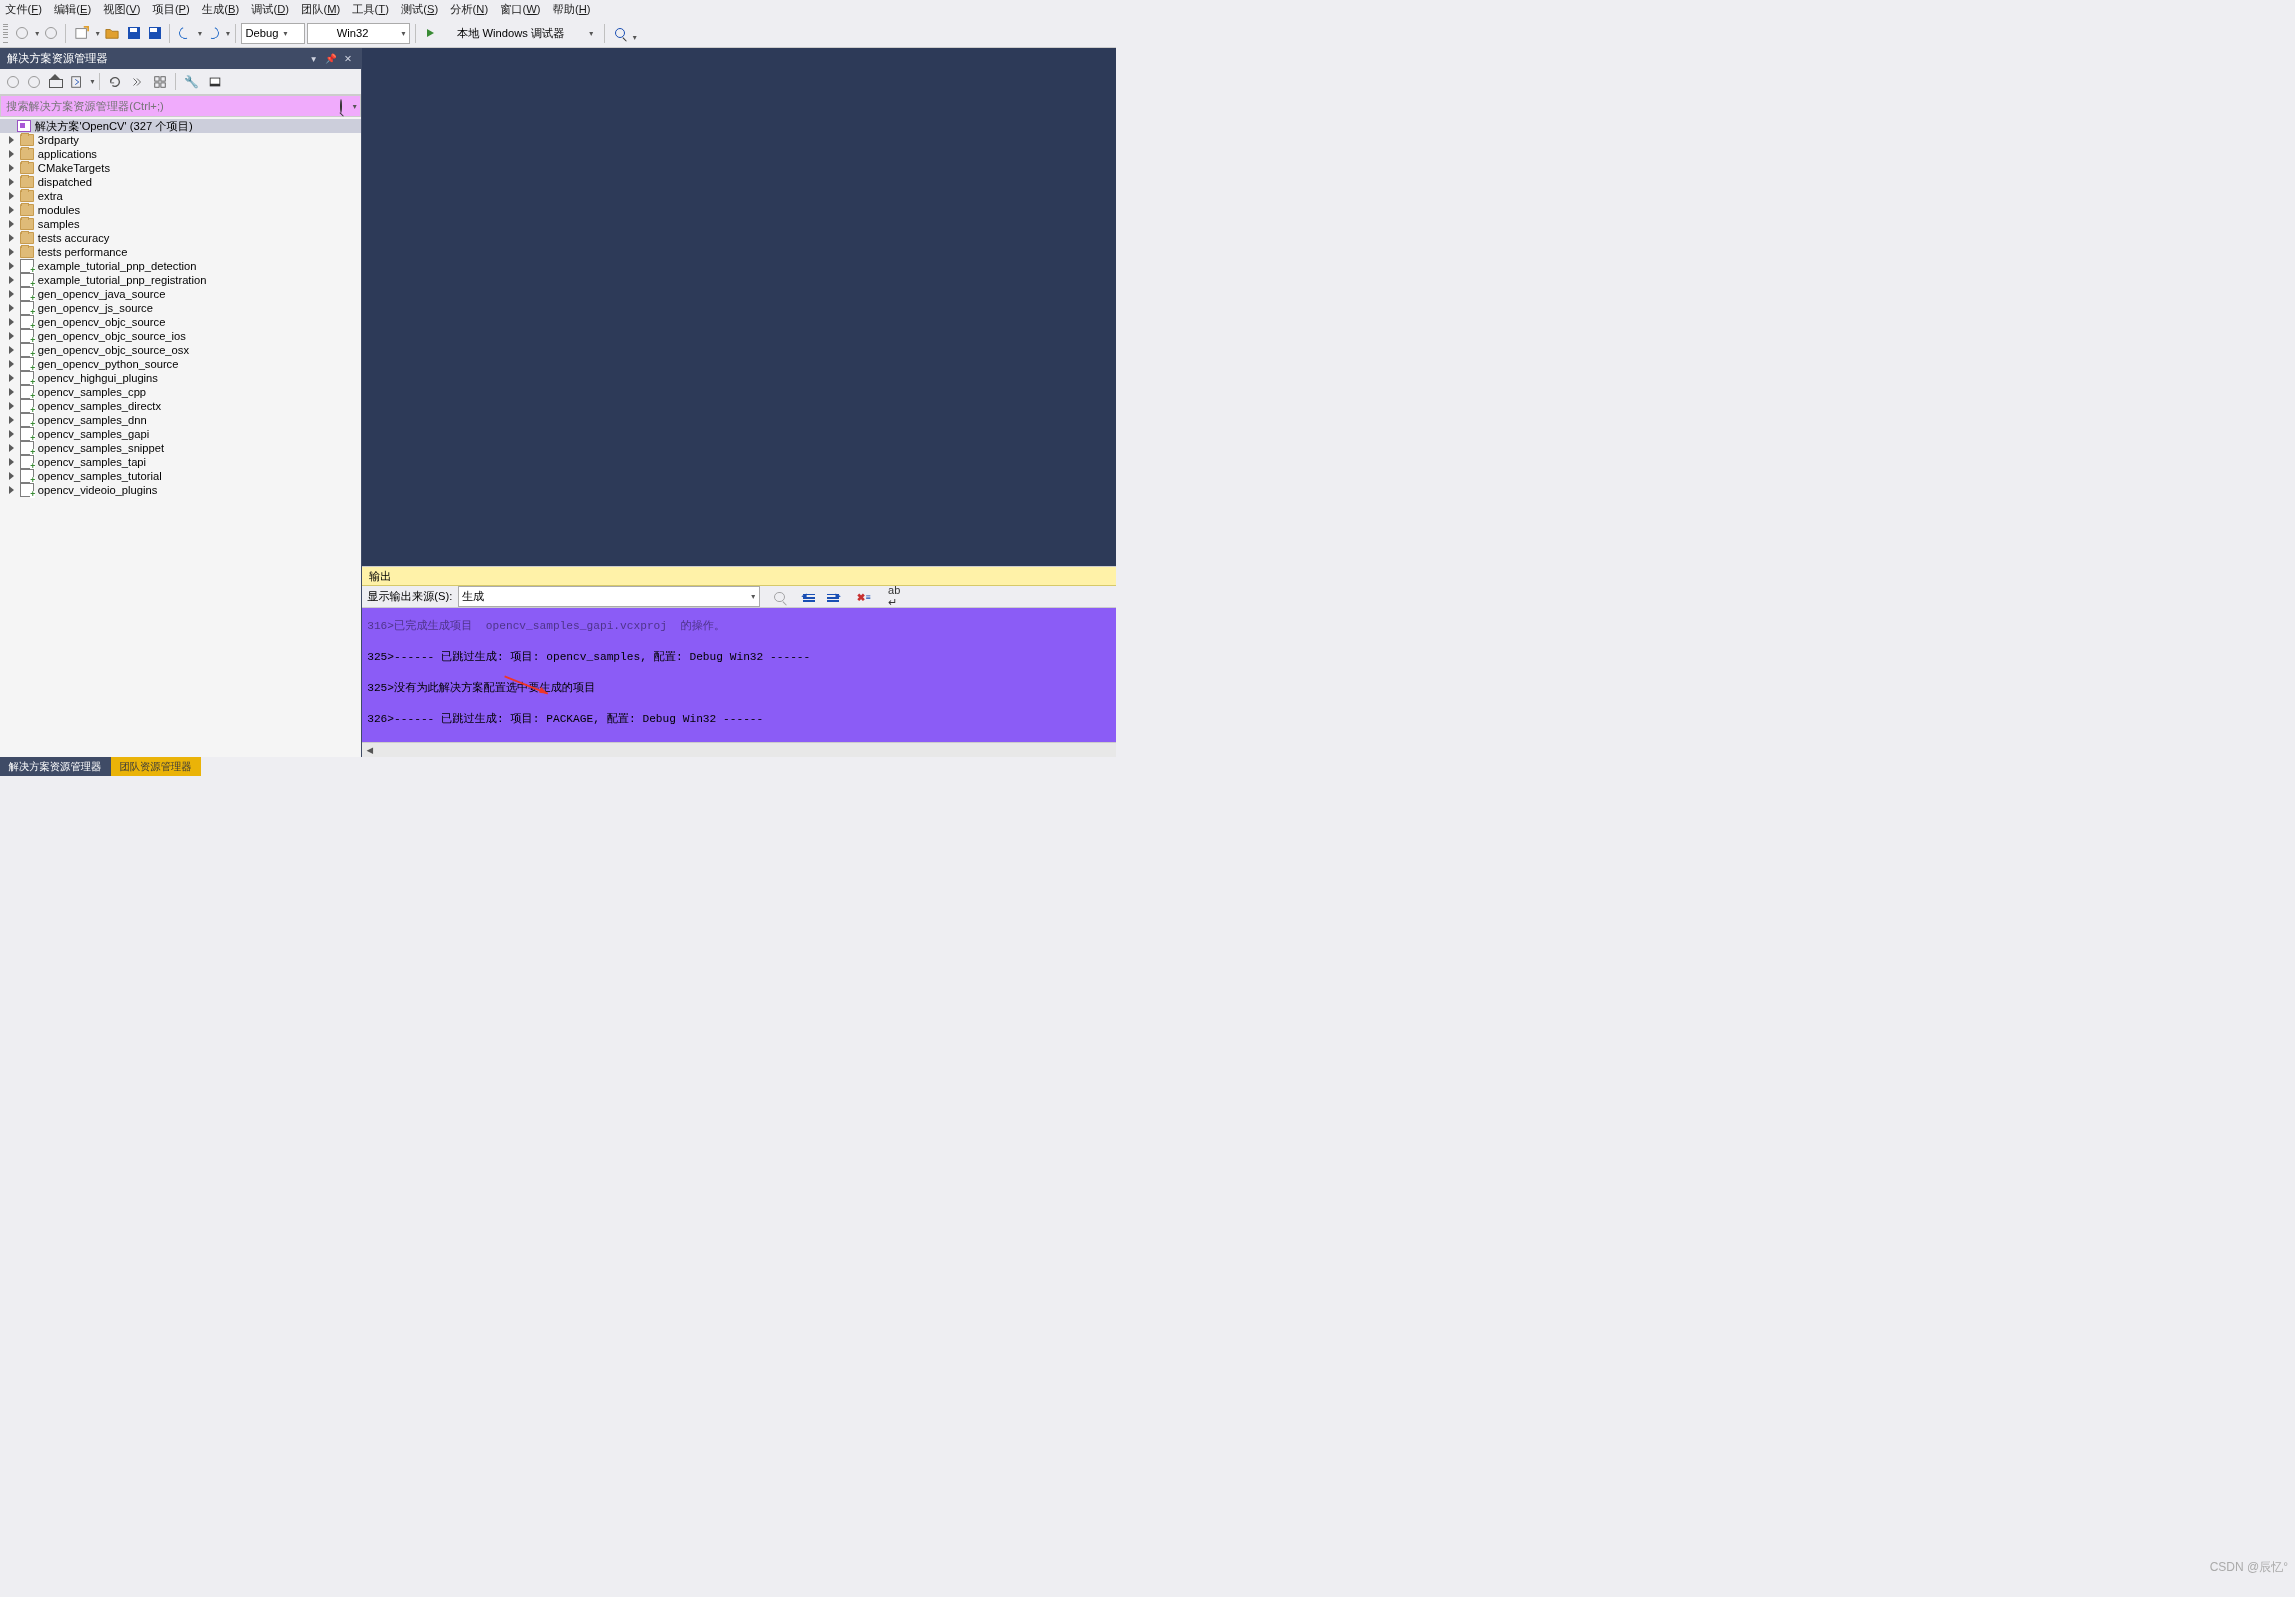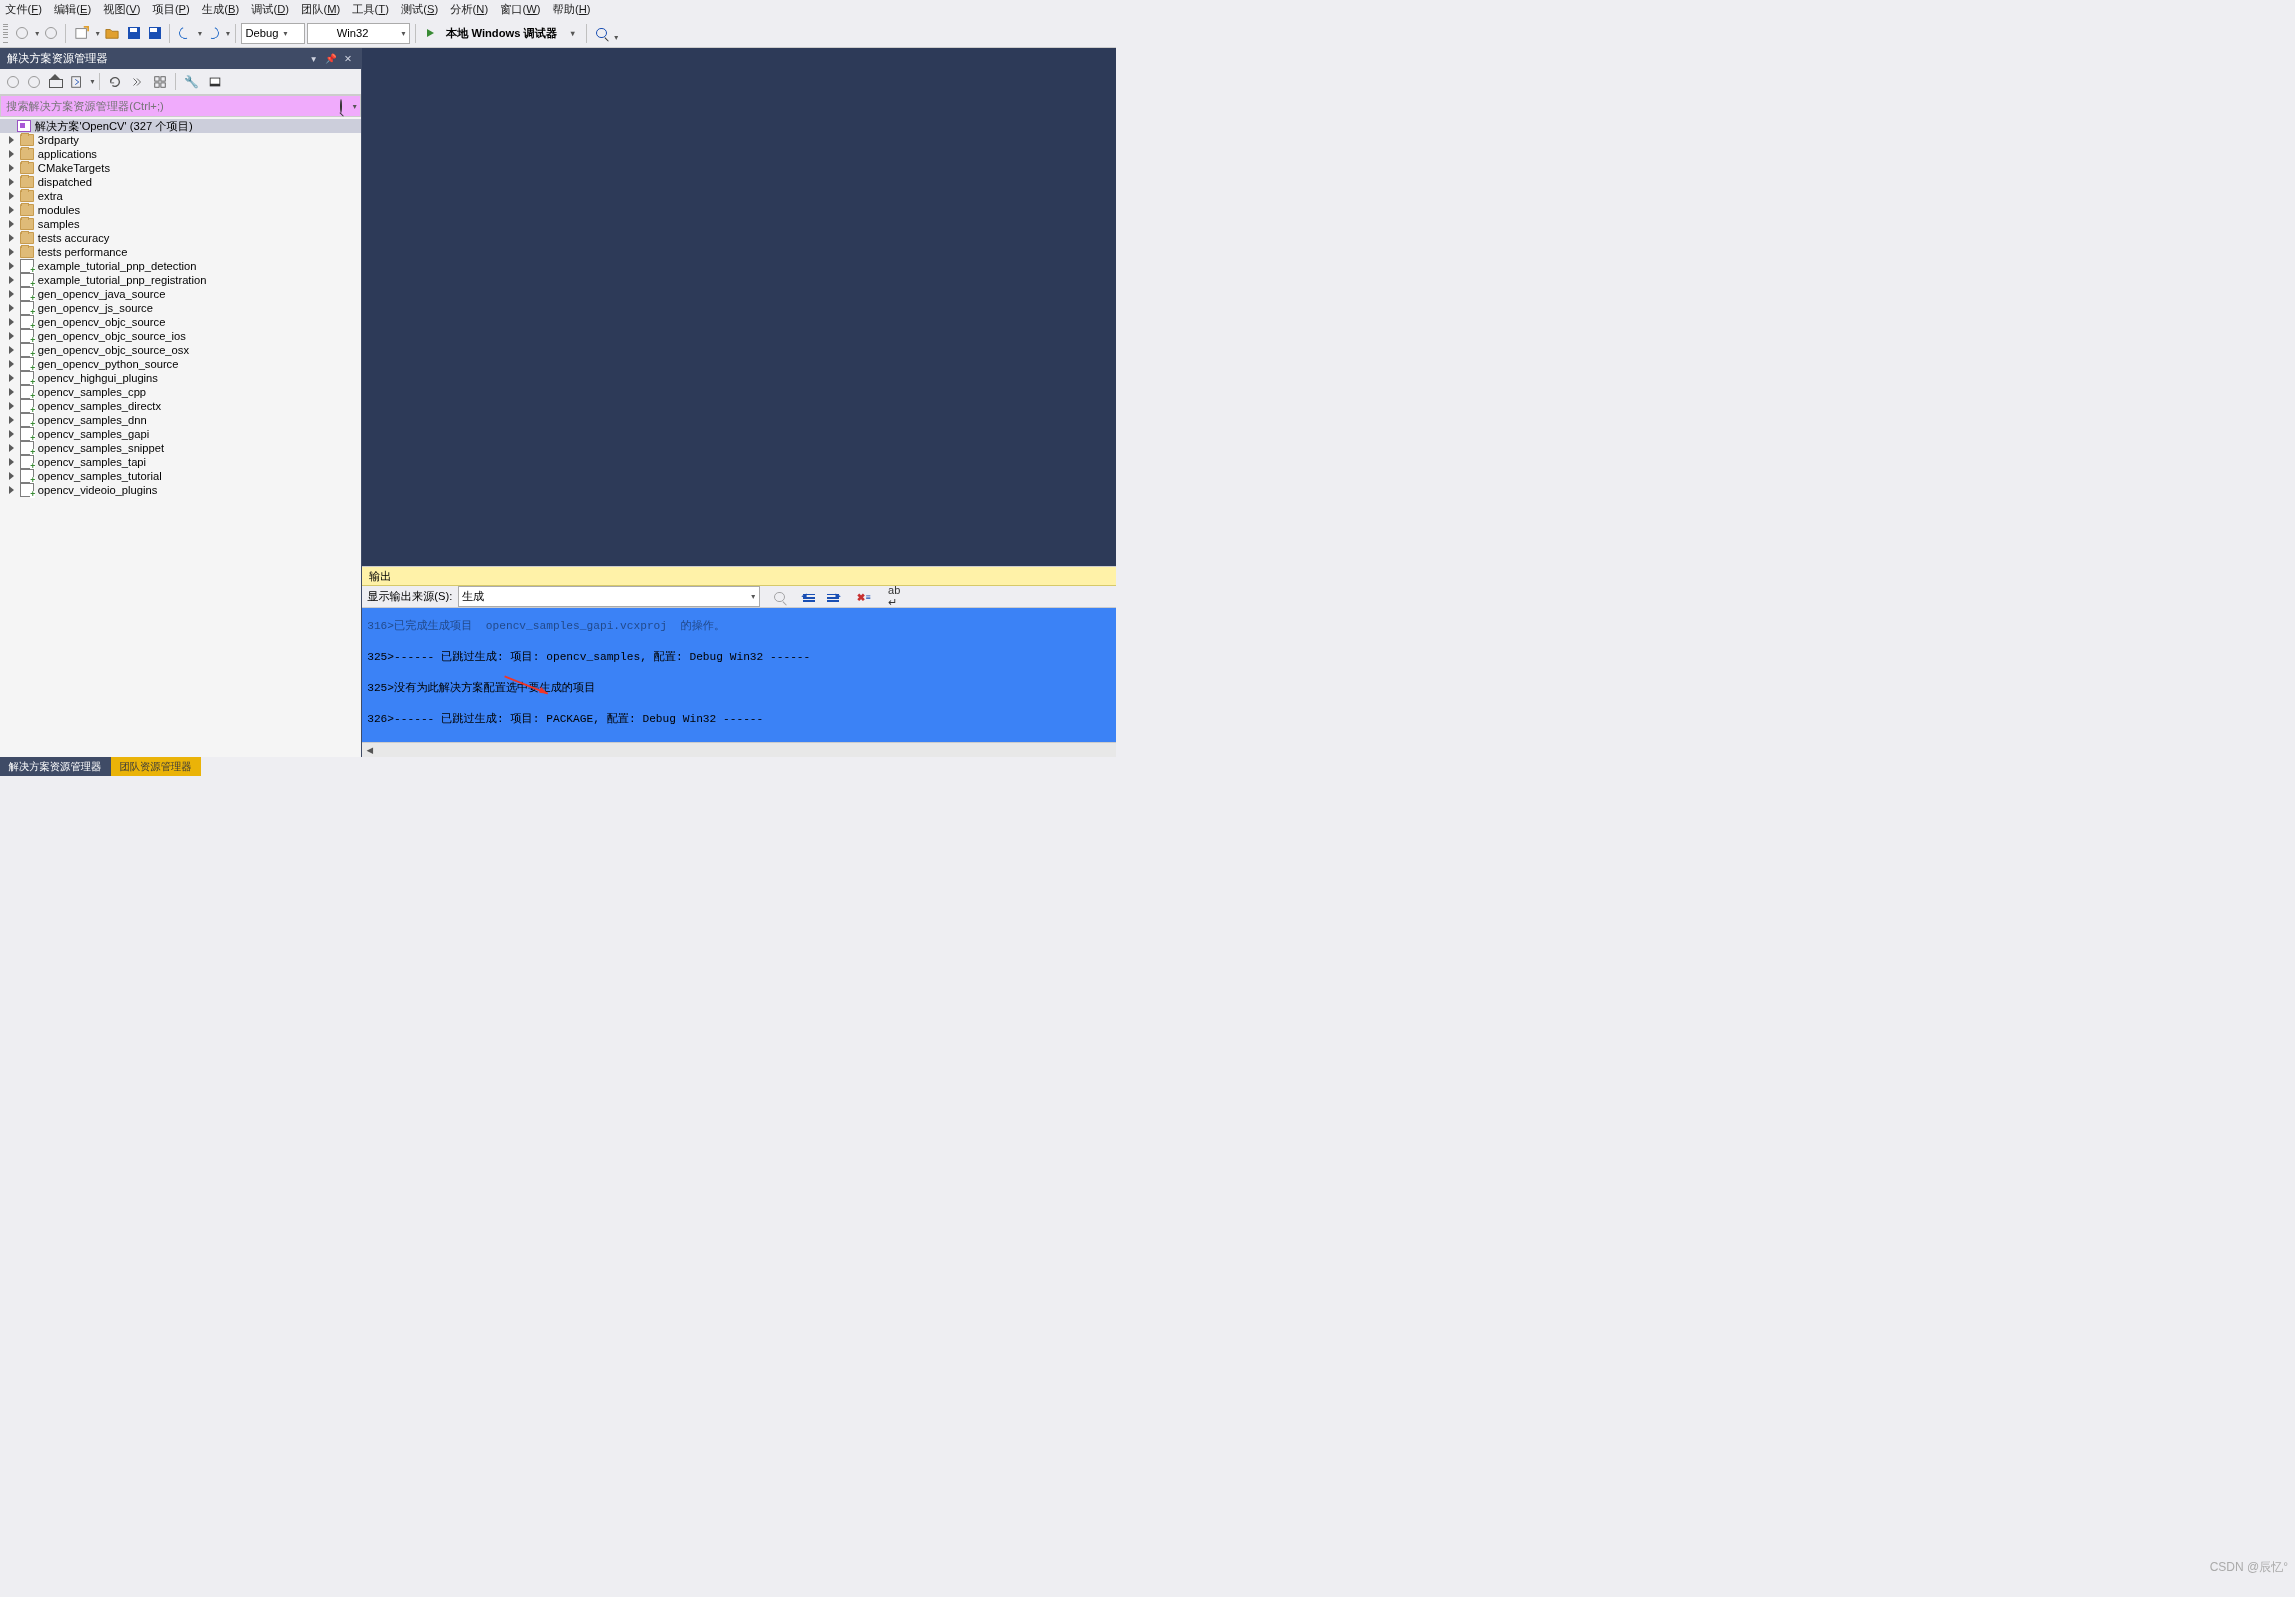--- a/index.html
+++ b/index.html
@@ -11,21 +11,21 @@
   
   
   .toolbar { display: flex; align-items: center; height: 29px; background: #eeeef2; padding: 0 3.4px; gap: 1.7px; border-bottom: 0.9px solid #ccc;}
   .toolbar .sep { width: 0.9px; height: 19px; background: #c0c0c0; margin: 0 3.4px; }
   .toolbar .grip { width: 4.3px; height: 19px; background: repeating-linear-gradient(0deg,#9e9e9e 0,#9e9e9e 0.9px,transparent 0.9px,transparent 2.6px); margin-right:3.4px;}
   .tbtn { display: inline-flex; align-items: center; justify-content: center; min-width: 19px; height: 21px; padding: 0 2.6px; border: 0.9px solid transparent; }
   .dd { display: inline-flex; align-items: center; border: 0.9px solid #ababab; background: #fff; height: 21px; padding: 0 3.4px; font-size: 11.2px; }
   .dd .caret { margin-left: 5.2px; font-size: 7.8px; color: #555; }
   .dd.cfg { width: 64px; }
   .dd.plat { width: 103px; justify-content: space-between; padding-left: 29px;}
-  .playbtn { display: inline-flex; align-items: center; gap: 12px; padding: 0 5.2px; font-weight: bold; }
+  .playbtn { display: inline-flex; align-items: center; gap: 23px; padding: 0 5.2px; }
   .tri-green { width:0;height:0;border-left:7px solid #388a34;border-top:4.3px solid transparent;border-bottom:4.3px solid transparent;}
   .caret-small { font-size:7.8px;color:#555; margin-left:1.7px;}
   
   
   .navarr { width:12px;height:12px;border:1.3px solid #0079cb;border-radius:50%;display:inline-block;position:relative;}
   .navarr.disabled{border-color:#9a9a9a;}
   
   
   .main { display: flex; height: calc(100% - 48px - 19px); }
   
@@ -51,21 +51,21 @@
   .folder-ico { width:14px;height:11.2px;background:#dfbb78;border:0.9px solid #c79b4e;border-radius:0.9px;position:relative;}
   .folder-ico::before{content:"";position:absolute;top:-2.6px;left:0;width:5.2px;height:2.6px;background:#dfbb78;border:0.9px solid #c79b4e;border-bottom:none;}
   .proj-ico { width:14px;height:14px;border:0.9px solid #7d7d7d;background:#fff;position:relative;}
   .proj-ico::after{content:"+";position:absolute;right:-1.7px;bottom:-1.7px;font-size:8.6px;color:#388a34;font-weight:bold;background:#fff;line-height:7px;}
   
   
   .editor { flex:1; display:flex; flex-direction:column; background:#2d3a58;}
   .editor-top { flex:1; background:#2d3a58;}
   
   
-  .output { background:#3b82f6; display:flex; flex-direction:column; border-top:0.9px solid #ccc;}
+  .output { background:#8b5cf6; display:flex; flex-direction:column; border-top:0.9px solid #ccc;}
   .output-header { background:#fff2a8; height:19px; display:flex; align-items:center; padding:0 7px; font-size:11.2px; border-bottom:0.9px solid #d6c96a;}
   .output-toolbar { display:flex; align-items:center; height:22.4px; padding:0 5.2px; gap:5.2px; border-bottom:0.9px solid #ccc; background:#eeeef2;}
   .output-toolbar label{font-size:11.2px;}
   .output-toolbar .dd{width:302px;justify-content:space-between;}
   .output-body { flex:1; font-family:"NSimSun","SimSun","Courier New",monospace; font-size:11.2px; padding:1.7px 5.2px; line-height:15.5px; white-space:pre; overflow:auto; position:relative;}
   .output-body .line{display:block;}
   .scroll-h{height:15.5px;background:#e8e8e8;border-top:0.9px solid #ccc;display:flex;align-items:center;}
   .scroll-h .thumb-btn{width:15.5px;height:15.5px;display:flex;align-items:center;justify-content:center;color:#555;font-size:8.6px;}
   
   

